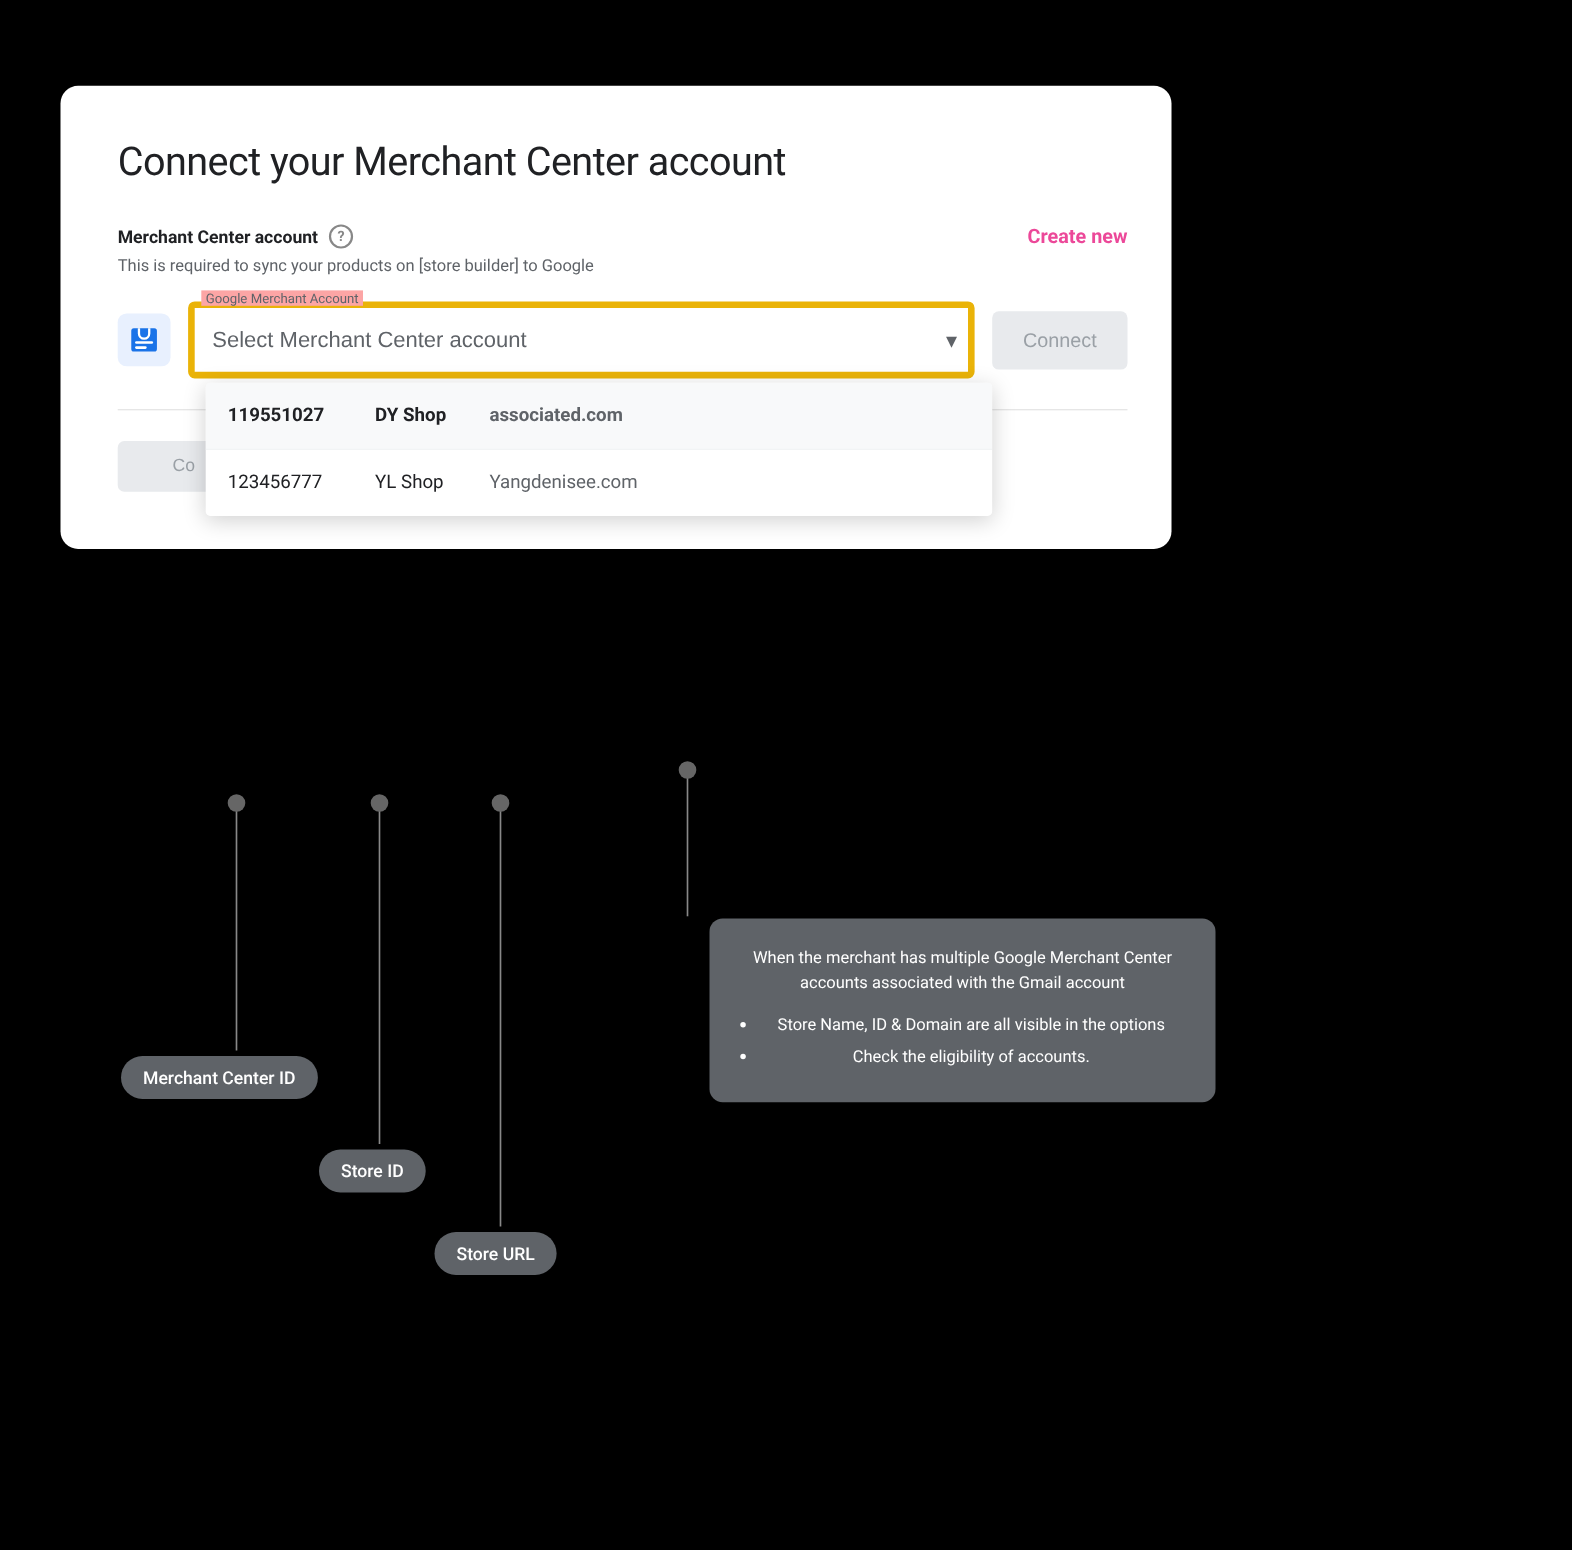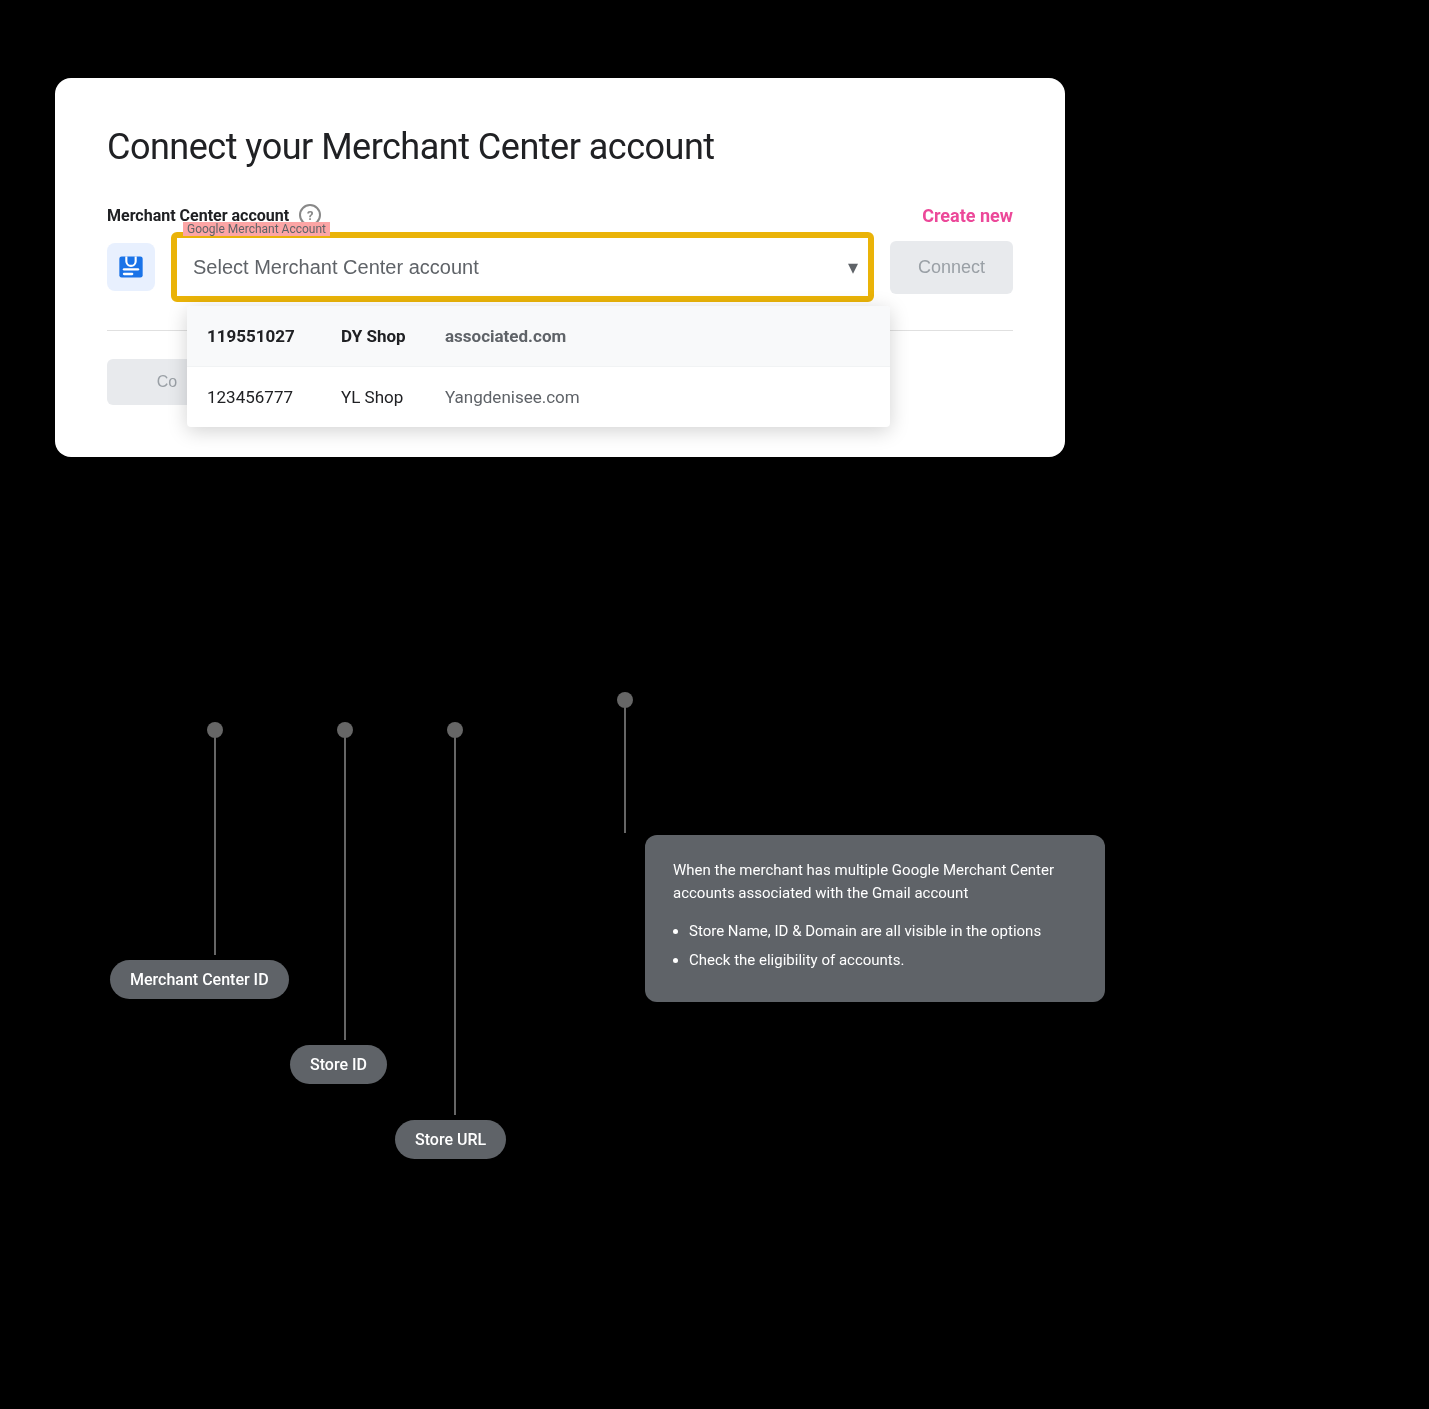--- a/index.html
+++ b/index.html
@@ -12,21 +12,21 @@
       overflow: hidden;
     }
 
     .modal-card {
       position: absolute;
       top: 78px;
       left: 55px;
       width: 1010px;
       background: #fff;
       border-radius: 16px;
-      padding: 48px 52px 52px 52px;
+      padding: 48px 40px 52px 52px;
       box-shadow: 0 4px 24px rgba(0,0,0,0.18);
     }
 
     .modal-title {
       font-size: 36px;
       font-weight: 400;
       color: #202124;
       margin-bottom: 36px;
       letter-spacing: -0.5px;
     }
@@ -268,20 +268,21 @@
       position: absolute;
       right: 0;
       top: 195px;
       width: 460px;
       background: #5f6368;
       color: #fff;
       border-radius: 12px;
       padding: 24px 28px;
       font-size: 15px;
       line-height: 1.55;
+      text-align: center;
     }
 
     .info-box-title {
       font-size: 15px;
       font-weight: 400;
       margin-bottom: 14px;
     }
 
     .info-box ul {
       padding-left: 16px;
@@ -299,20 +300,21 @@
   <h1 class="modal-title">Connect your Merchant Center account</h1>
 
   <div class="section-header">
     <div class="section-label-row">
       <span class="section-label">Merchant Center account</span>
       <div class="help-icon">?</div>
     </div>
     <a class="create-new-link">Create new</a>
   </div>
 
+  <p class="section-description">This is required to sync your products on [store builder] to Google</p>
 
   <div class="input-row">
     <div class="merchant-icon-box">
 
       <svg viewBox="0 0 24 24" fill="none" xmlns="http://www.w3.org/2000/svg">
         <rect x="2" y="3" width="20" height="18" rx="2" fill="#1a73e8"></rect>
         <path d="M8 3v4a4 4 0 008 0V3" stroke="#fff" stroke-width="1.8" fill="none"></path>
         <rect x="5" y="13" width="14" height="2" rx="1" fill="#fff"></rect>
         <rect x="5" y="17" width="9" height="2" rx="1" fill="#fff"></rect>
       </svg>

